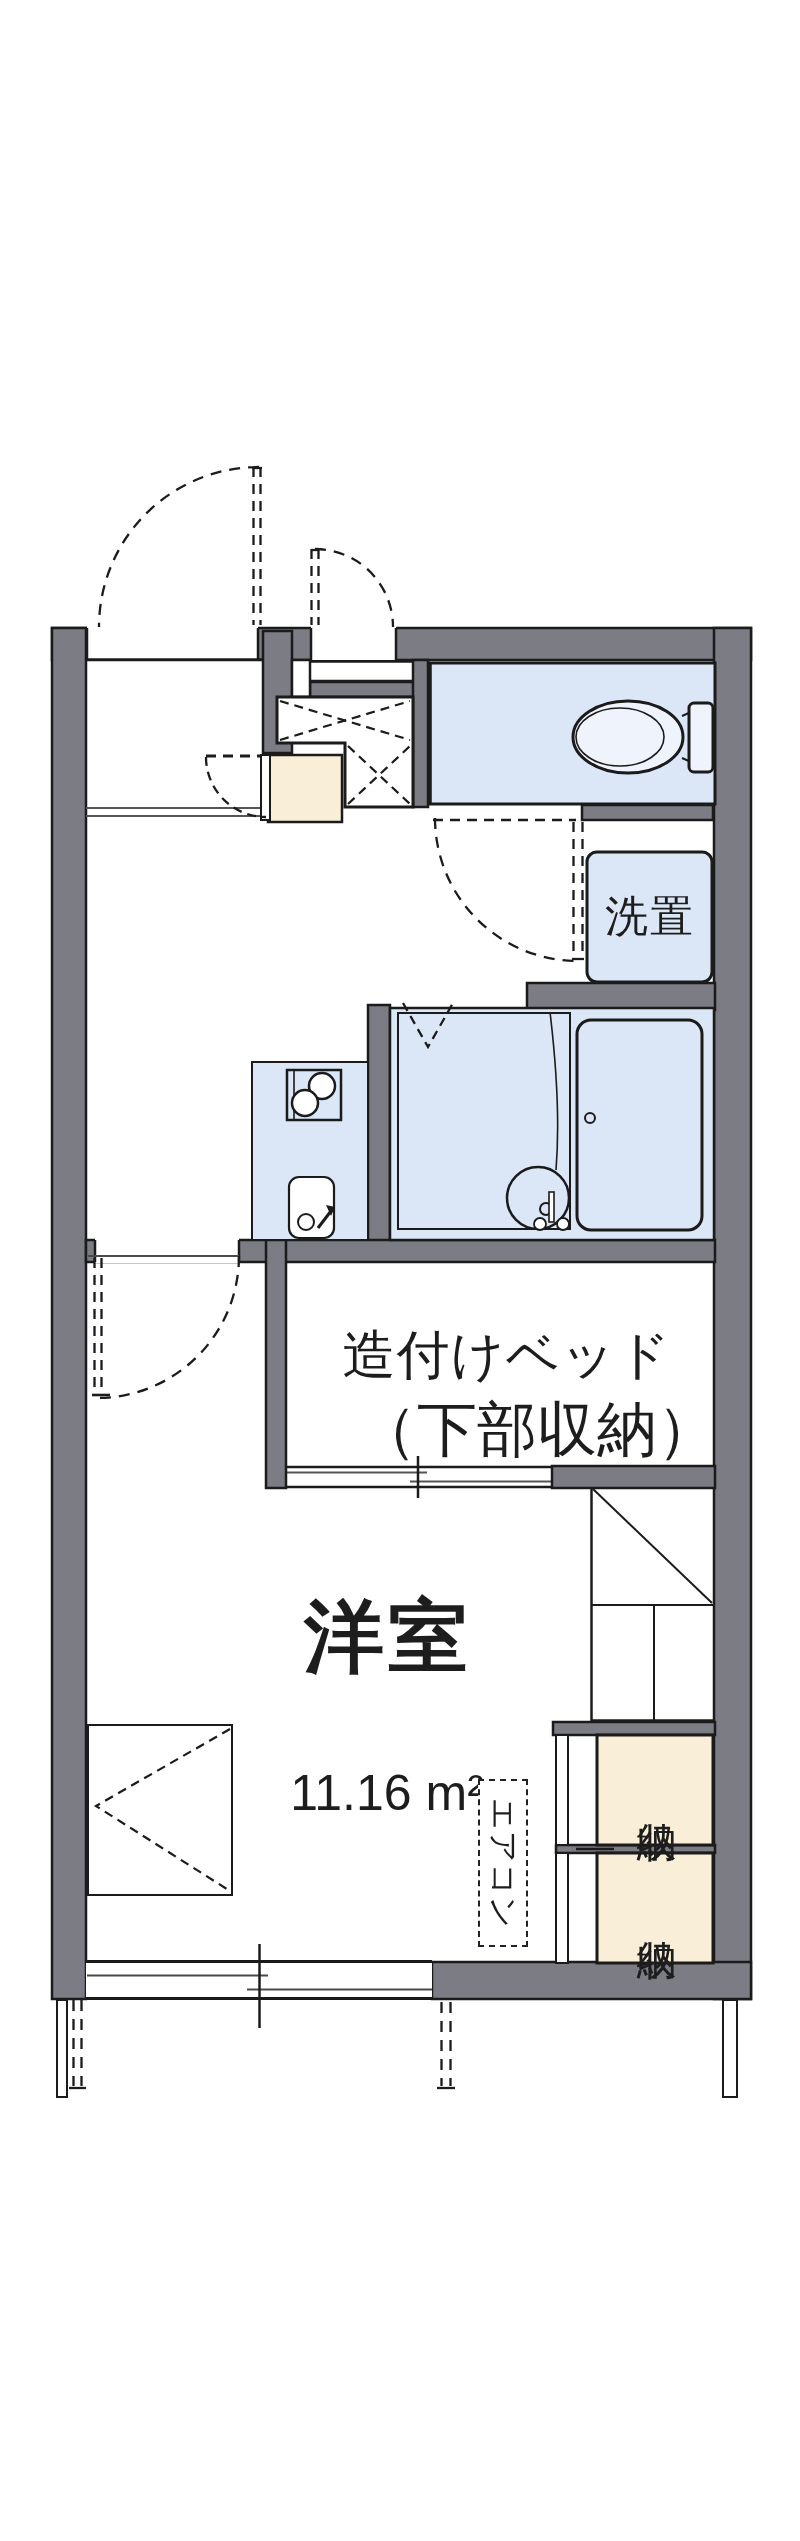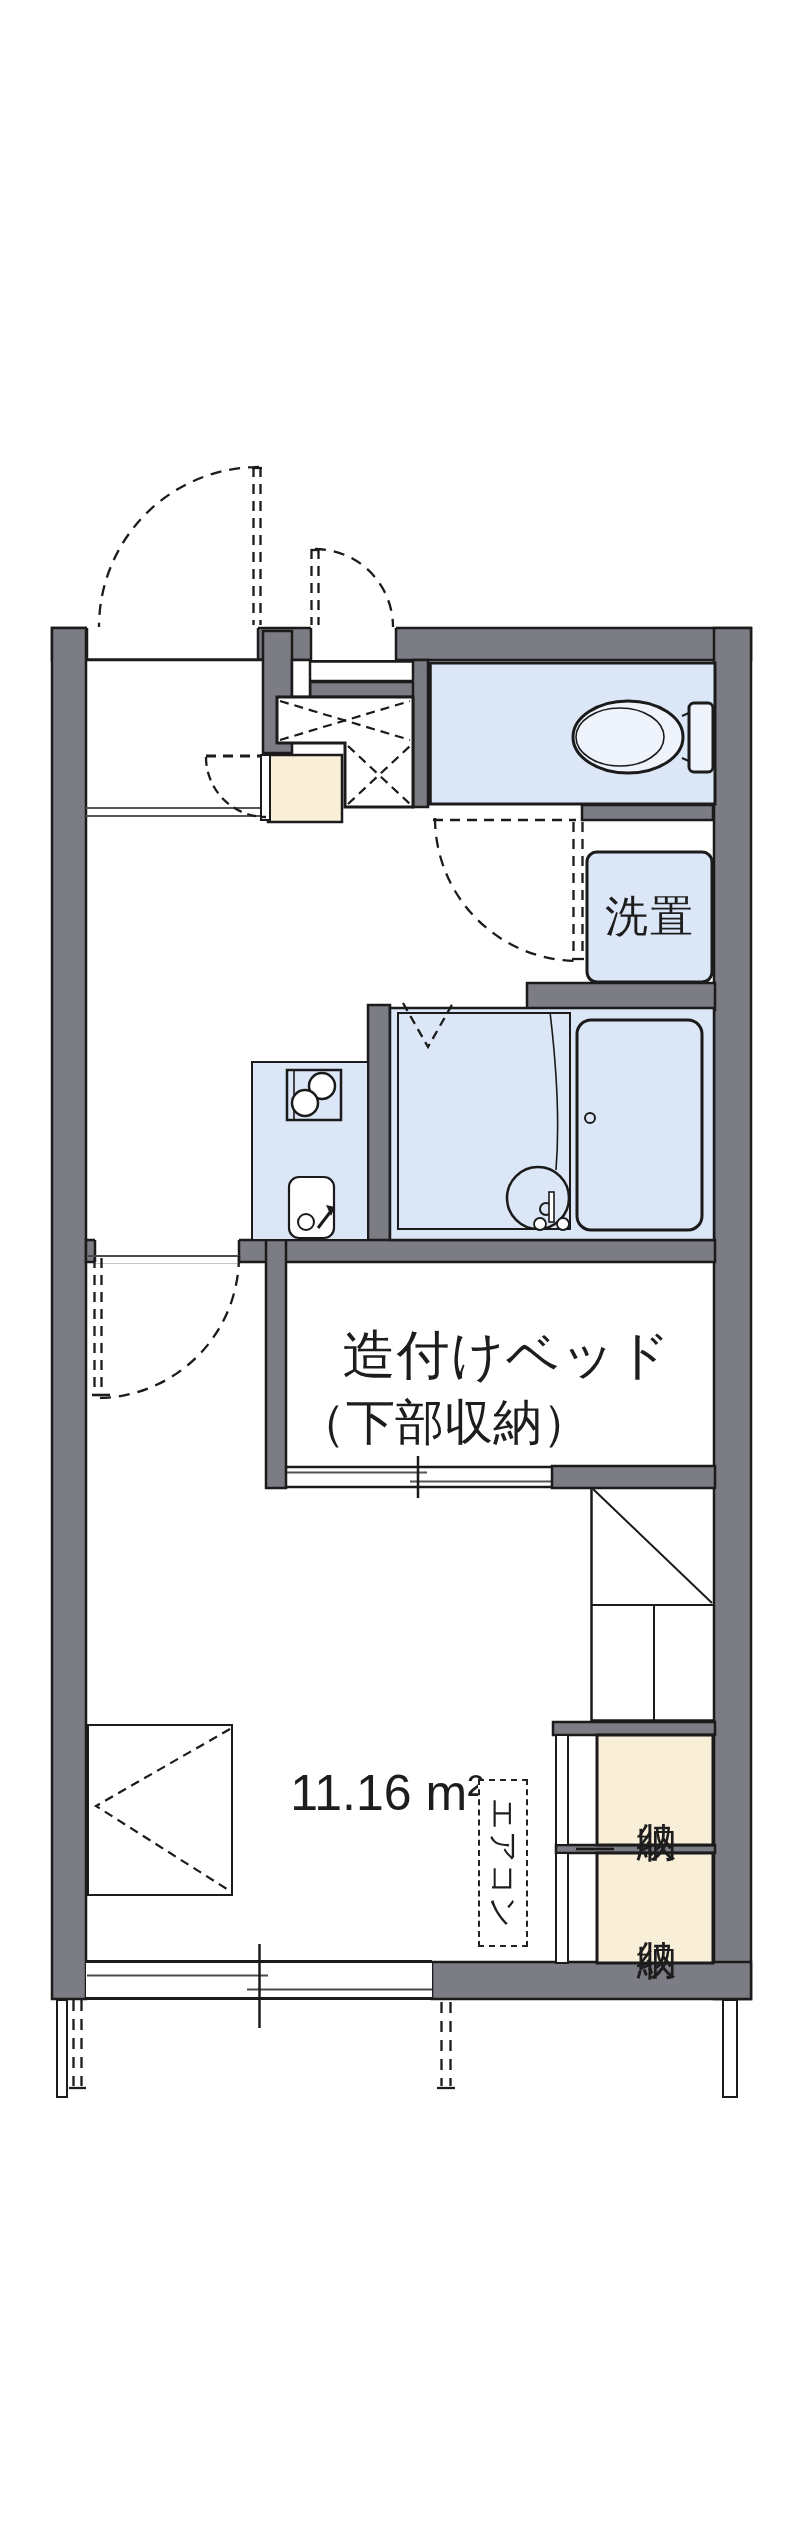--- a/index.html
+++ b/index.html
@@ -6,21 +6,21 @@
   #canvas{
     position:relative;width:800px;height:2541px;background:#ffffff;overflow:hidden;
     font-family:"Liberation Sans","DejaVu Sans",sans-serif;color:#1d1d1d;
   }
   #plan-svg{position:absolute;left:0;top:0;}
   .lbl{position:absolute;color:#1d1d1d;white-space:nowrap;}
   .lbl-yoshitsu{left:288px;top:1584px;width:200px;text-align:center;font-size:80px;font-weight:600;letter-spacing:4px;}
   .lbl-area{left:272px;top:1764px;width:230px;text-align:center;font-size:50px;font-weight:500;}
   .lbl-tatami{left:262px;top:1744px;width:220px;text-align:center;font-size:50px;font-weight:500;}
   .lbl-bed{left:297px;top:1320px;width:420px;text-align:center;font-size:53px;font-weight:500;letter-spacing:1px;}
-  .lbl-bed-sub{left:297px;top:1390px;width:420px;text-align:left;font-size:49px;font-weight:500;}
+  .lbl-bed-sub{left:297px;top:1390px;width:420px;text-align:right;font-size:60px;font-weight:500;}
   .lbl-senchi{left:588px;top:852px;width:124px;height:130px;display:flex;align-items:center;justify-content:center;font-size:43px;font-weight:500;letter-spacing:2px;}
   .lbl-shuno{position:absolute;width:46px;text-align:center;font-size:40px;font-weight:500;line-height:1.08;writing-mode:vertical-rl;text-orientation:upright;height:90px;left:632px;}
   .shuno1{top:1746px;}
   .shuno2{top:1864px;}
   .aircon-box{
     position:absolute;left:478px;top:1779px;width:46px;height:164px;background:#ffffff;
     border:2px dashed #222;display:flex;align-items:center;justify-content:center;
   }
   .aircon-box span{
     writing-mode:vertical-rl;text-orientation:sideways;font-size:31px;font-weight:500;letter-spacing:1px;
@@ -204,20 +204,21 @@
       <line x1="73.5" y1="2000" x2="73.5" y2="2086"></line>
       <line x1="81.5" y1="2000" x2="81.5" y2="2086"></line>
       <line x1="441.5" y1="2002" x2="441.5" y2="2086"></line>
       <line x1="450.5" y1="2002" x2="450.5" y2="2086"></line>
     </g>
     <line x1="69" y1="2088" x2="86" y2="2088" stroke="#1b1b1b" stroke-width="2.3"></line>
     <line x1="437" y1="2088" x2="455" y2="2088" stroke="#1b1b1b" stroke-width="2.3"></line>
   </g>
 </svg>
 
+<div class="lbl lbl-yoshitsu">洋室</div>
 <div class="lbl lbl-area">11.16 m²</div>
 
 <div class="lbl lbl-bed">造付けベッド</div>
 <div class="lbl lbl-bed-sub">（下部収納）</div>
 
 <div class="lbl lbl-senchi">洗置</div>
 
 <div class="lbl lbl-shuno shuno1">収納</div>
 <div class="lbl lbl-shuno shuno2">収納</div>
 

